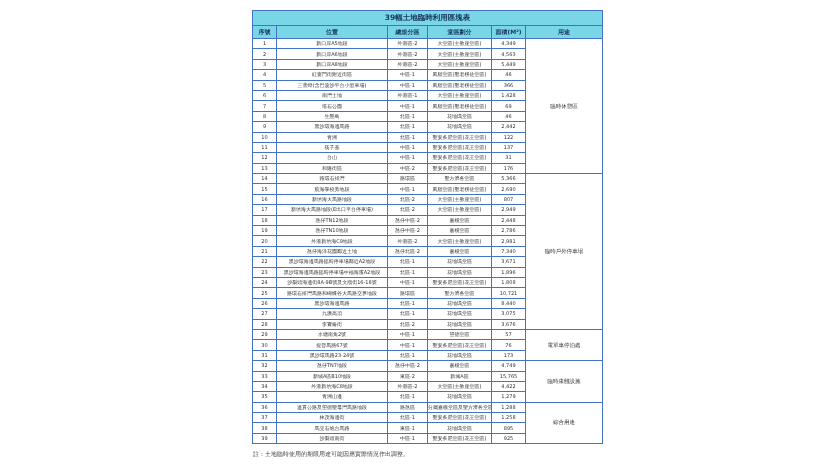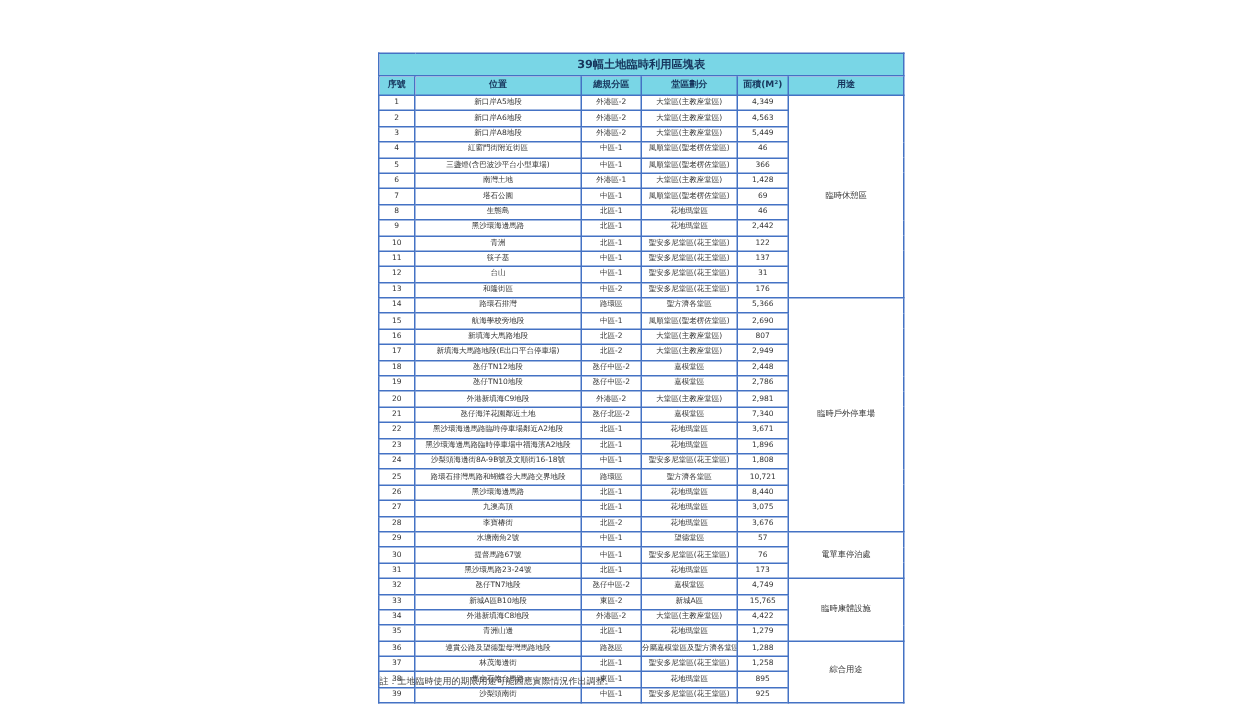--- a/index.html
+++ b/index.html
@@ -1,20 +1,20 @@
 <!DOCTYPE html>
 <html><head>
 <meta charset="utf-8">
 <style>
   html,body{margin:0;padding:0;background:#ffffff;}
   .page{
     position:relative;width:840px;height:470px;background:#ffffff;overflow:hidden;
     font-family:"DejaVu Sans","Liberation Sans",sans-serif;
   }
-  .table-wrap{position:absolute;left:252px;top:10px;width:350px;margin-top:25px;}
+  .table-wrap{position:absolute;left:252px;top:10px;width:350px;}
   table{border-collapse:collapse;width:100%;table-layout:fixed;}
   th,td{
     border:1px solid #4472c4;
     padding:0;margin:0;text-align:center;vertical-align:middle;
     overflow:hidden;white-space:nowrap;
   }
   th.title-cell{
     background:#79d6e6;color:#17365d;font-weight:bold;
     font-size:7.5px;height:14px;line-height:14px;
   }

